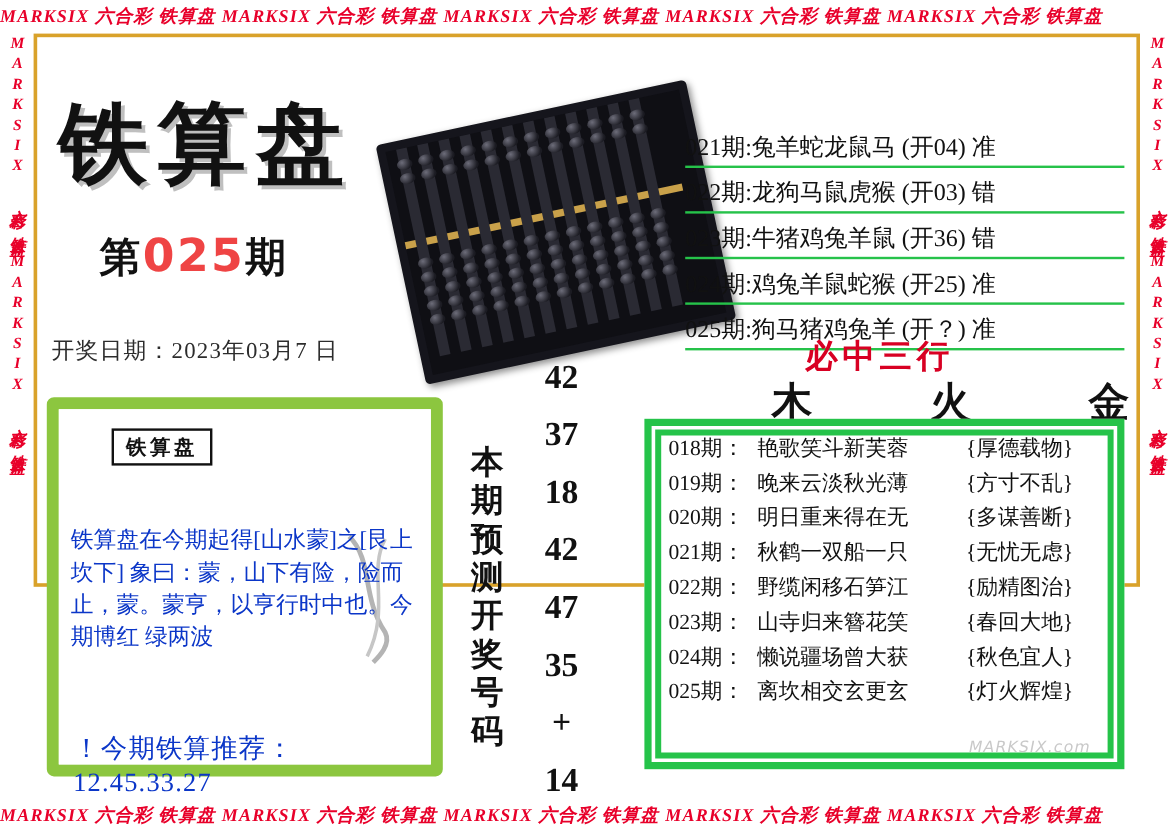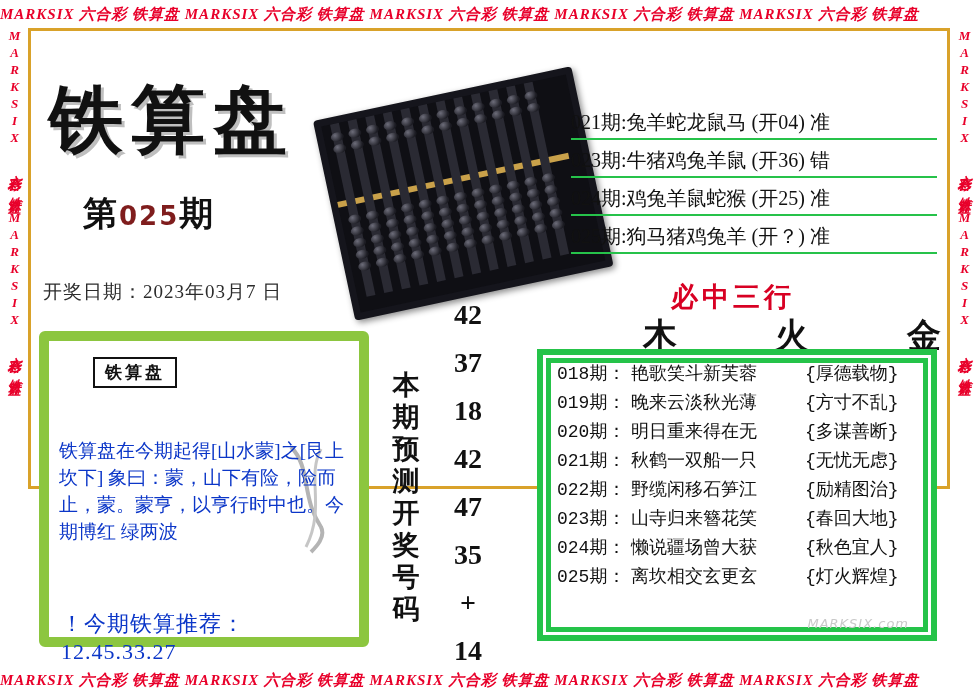--- a/index.html
+++ b/index.html
@@ -43,21 +43,21 @@
     position:absolute;left:18px;top:40px;
     font-size:74px;font-weight:bold;letter-spacing:8px;
     color:#111;
     font-family:"DejaVu Sans","Liberation Sans",sans-serif;
     text-shadow:3px 3px 0 #bfbfbf;
   }
   .issue{
     position:absolute;left:52px;top:160px;
     font-size:34px;color:#111;font-weight:bold;letter-spacing:2px;
   }
-  .issue .num{color:#7f1d1d;font-size:26px;}
+  .issue .num{color:#ef4444;font-size:38px;}
   .draw-date{
     position:absolute;left:12px;top:248px;
     font-size:19px;color:#2c2c2c;letter-spacing:1px;
     font-family:"Liberation Serif","DejaVu Serif",serif;
   }
 
   
   .abacus{
     position:absolute;left:300px;top:62px;width:250px;height:200px;
     transform:rotate(-12deg);
@@ -117,21 +117,21 @@
   }
   .poem-title{
     text-align:center;margin-top:10px;font-size:19px;font-weight:bold;
     color:#111;letter-spacing:2px;
     font-family:"Liberation Serif","DejaVu Serif",serif;
   }
   .poem-list{margin-top:6px;padding:0 14px;}
   .poem-row{
     display:flex;align-items:flex-start;font-size:18px;color:#111;
     margin-bottom:5px;
-    font-family:Liberation Mono, monospace;
+    font-family:Liberation Serif, serif;
   }
   .poem-row .pk{width:74px;flex:none;}
   .poem-row .pv{flex:1;}
   .poem-row .pb{width:112px;flex:none;text-align:left;}
 
   
   .mid-label{
     position:absolute;left:358px;top:292px;width:34px;
     font-size:27px;font-weight:bold;color:#111;line-height:32px;
     text-align:center;letter-spacing:0;
@@ -316,20 +316,21 @@
           <div class="bead" style="left:194px;top:148px;"></div>
         <div class="bead" style="left:212px;top:100px;"></div>
           <div class="bead" style="left:212px;top:112px;"></div>
           <div class="bead" style="left:212px;top:124px;"></div>
           <div class="bead" style="left:212px;top:136px;"></div>
           <div class="bead" style="left:212px;top:148px;"></div>
       </div>
 
       <div class="tr-list">
         <div class="tr-row">021期:兔羊蛇龙鼠马 (开04) 准</div>
+        <div class="tr-row">022期:龙狗马鼠虎猴 (开03) 错</div>
         <div class="tr-row">023期:牛猪鸡兔羊鼠 (开36) 错</div>
         <div class="tr-row">024期:鸡兔羊鼠蛇猴 (开25) 准</div>
         <div class="tr-row">025期:狗马猪鸡兔羊 (开？) 准</div>
       </div>
 
       <div class="three-title">必中三行</div>
       <div class="three-row">
         <span>木</span>
         <span>火</span>
         <span>金</span>

